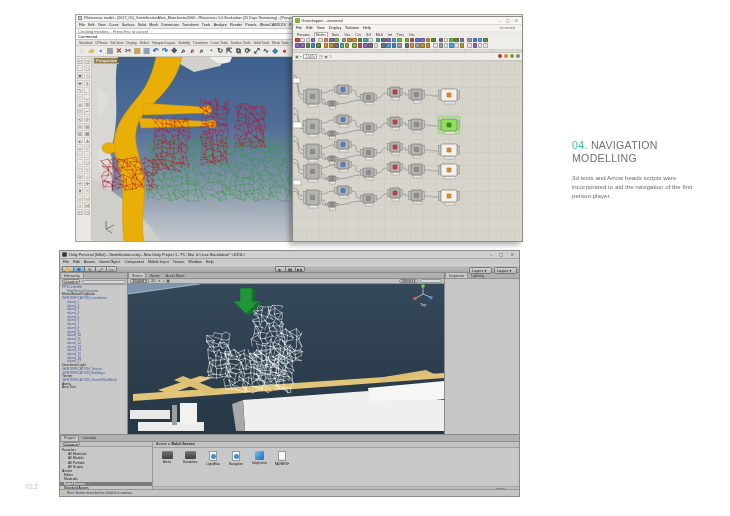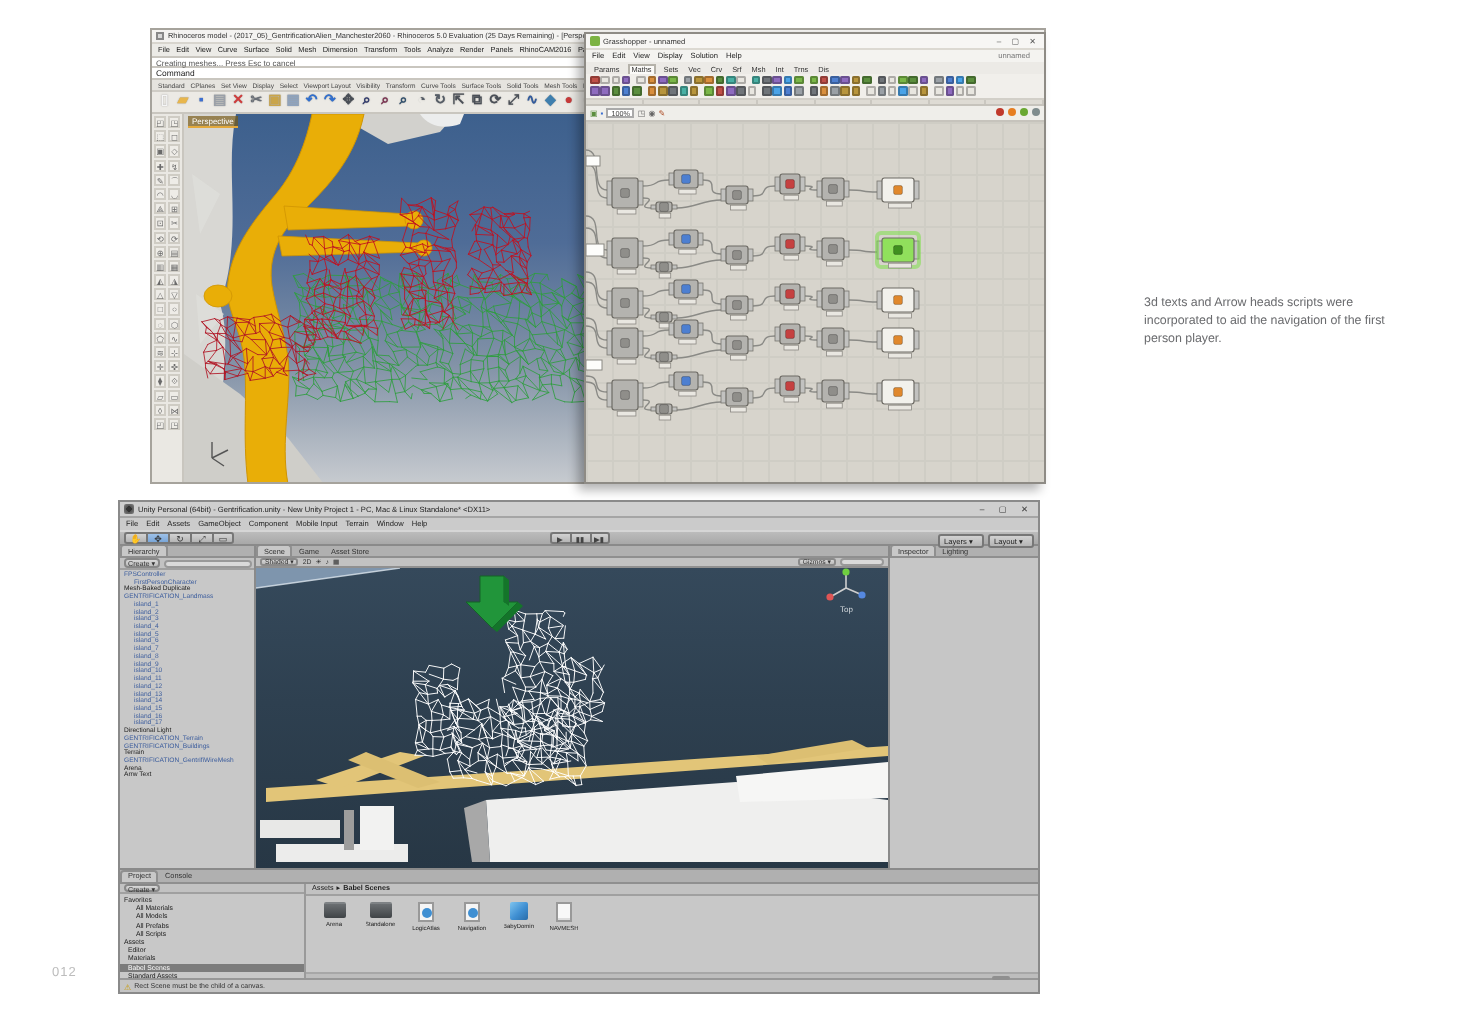--- a/index.html
+++ b/index.html
@@ -800,16 +800,17 @@
         </div>
       </div>
     </div>
     <div class="u-status">
       <span class="u-warn">⚠</span>
       <span>Rect Scene must be the child of a canvas.</span>
     </div>
   </section>
 
   <div class="caption">
+    <div class="cap-h"><span class="cap-num">04.</span> <span>NAVIGATION MODELLING</span></div>
     <p class="cap-body">3d texts and Arrow heads scripts were incorporated to aid the navigation of the first person player.</p>
   </div>
   <div class="pagenum">012</div>
 </div>
 
 </body></html>

